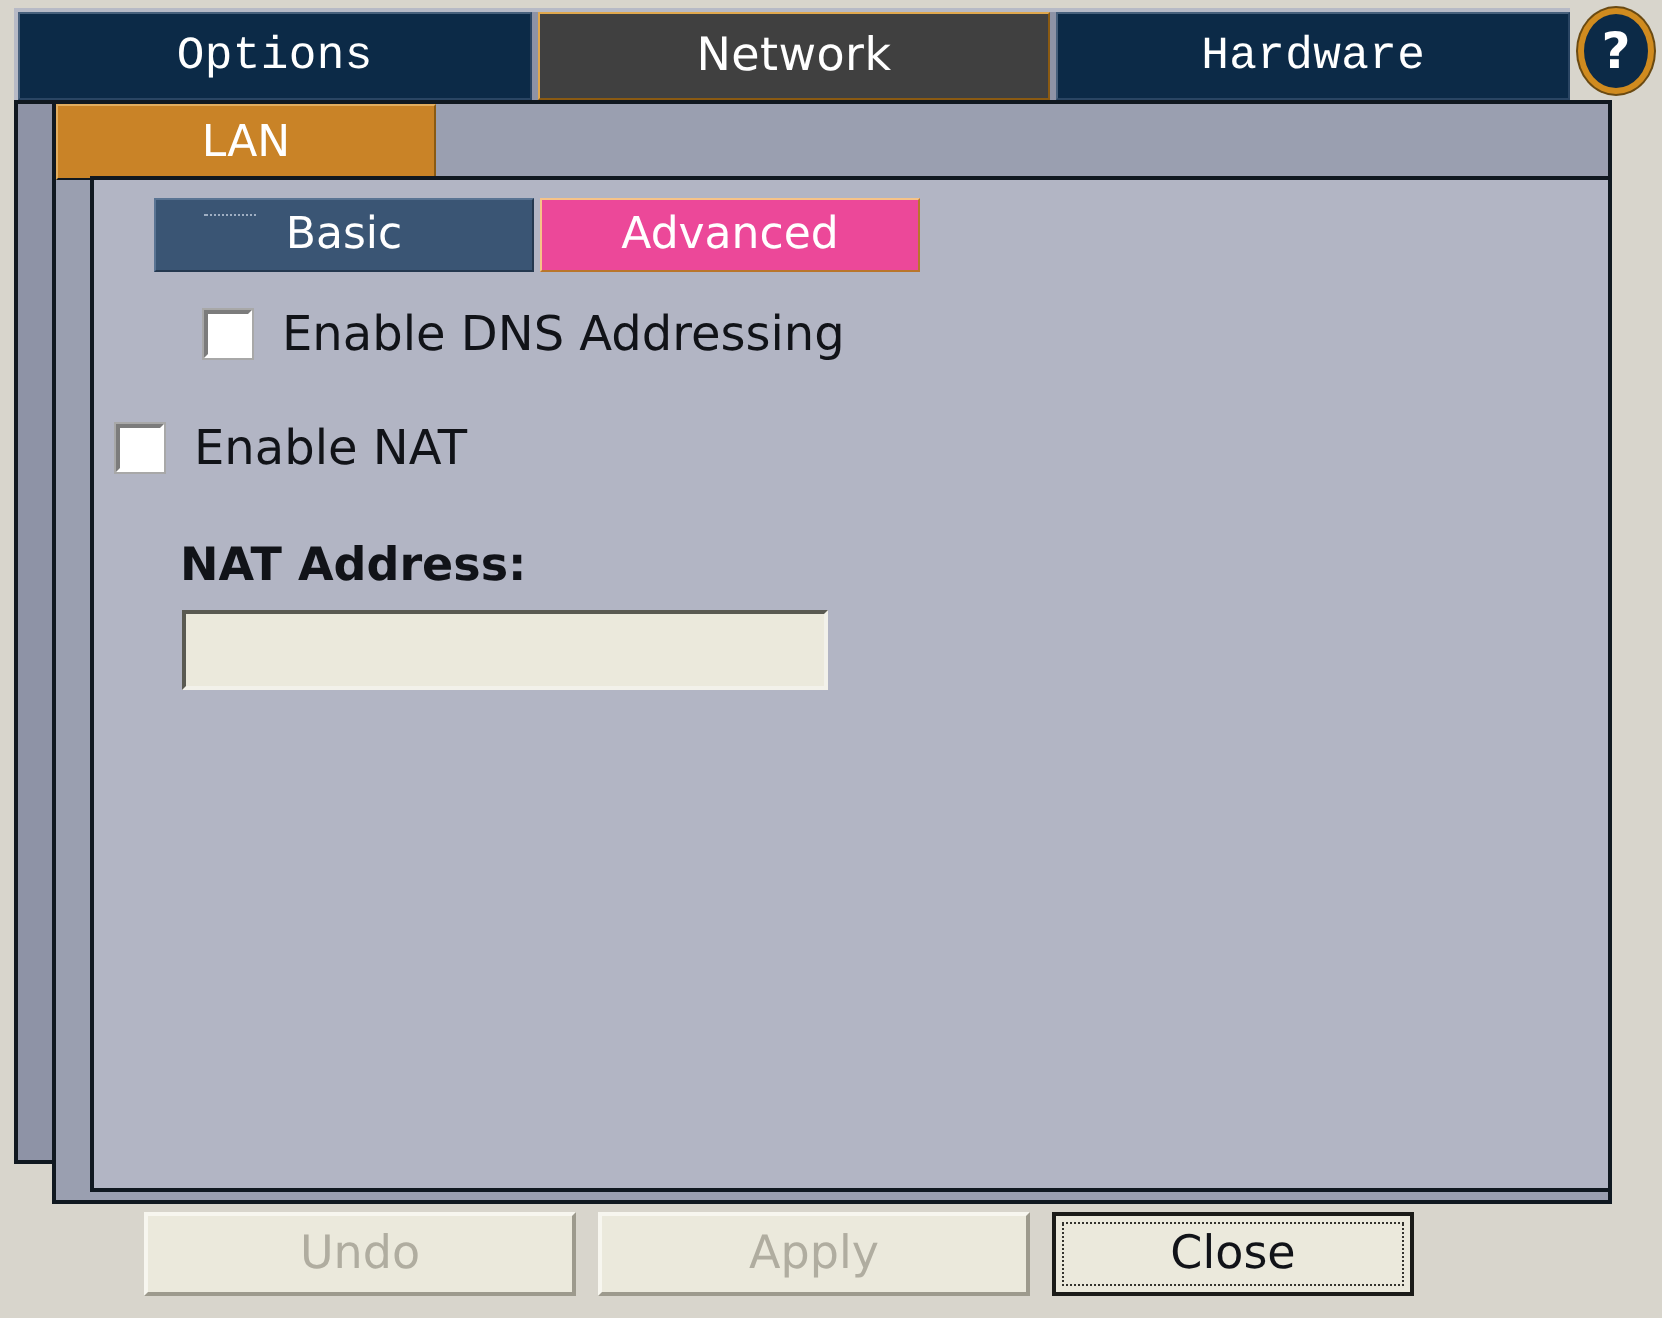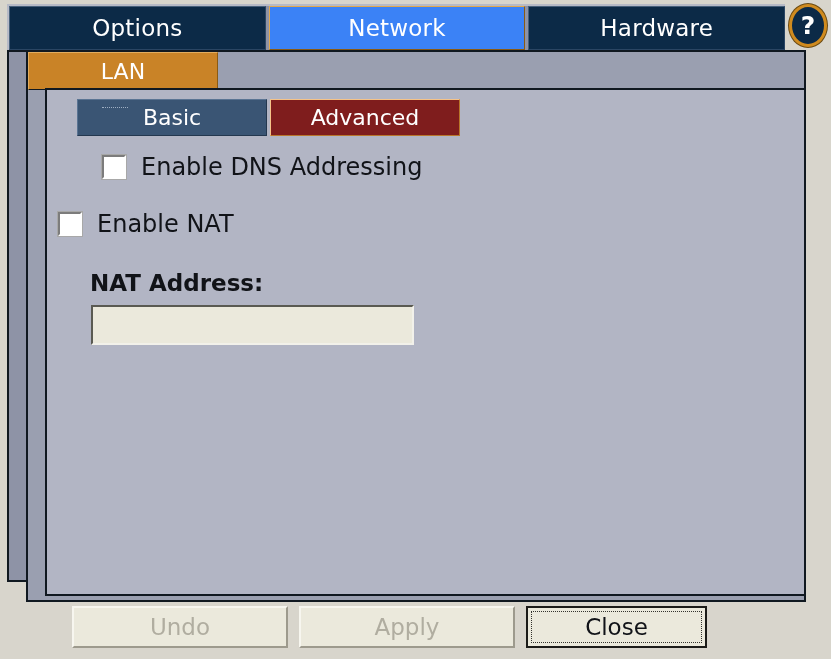--- a/index.html
+++ b/index.html
@@ -39,23 +39,24 @@
     letter-spacing: 0.2px;
     box-sizing: border-box;
     cursor: pointer;
     user-select: none;
   }
   .main-tab.inactive {
     background: #0c2a47;
     border: 1px solid #2a4563;
     border-top-color: #47607c;
     border-left-color: #47607c;
+    font-family: Liberation Mono, monospace;
   }
   .main-tab.active {
-    background: #3b82f6;
+    background: #404040;
     border: 1px solid #e0a84e;
     border-bottom-color: #8a5a12;
     border-right-color: #8a5a12;
   }
 
   
   #help-button {
     position: absolute;
     left: 789px;
     top: 4px;
@@ -154,21 +155,21 @@
     user-select: none;
     position: relative;
   }
   .subtab.inactive {
     background: #3a5574;
     border: 1px solid #5a7493;
     border-bottom-color: #24384f;
     border-right-color: #24384f;
   }
   .subtab.active {
-    background: #7f1d1d;
+    background: #ec4899;
     border: 1px solid #f6c388;
     border-bottom-color: #b9762b;
     border-right-color: #b9762b;
   }
   .subtab .focus-dots {
     position: absolute;
     left: 24px;
     top: 7px;
     width: 26px;
     height: 3px;

